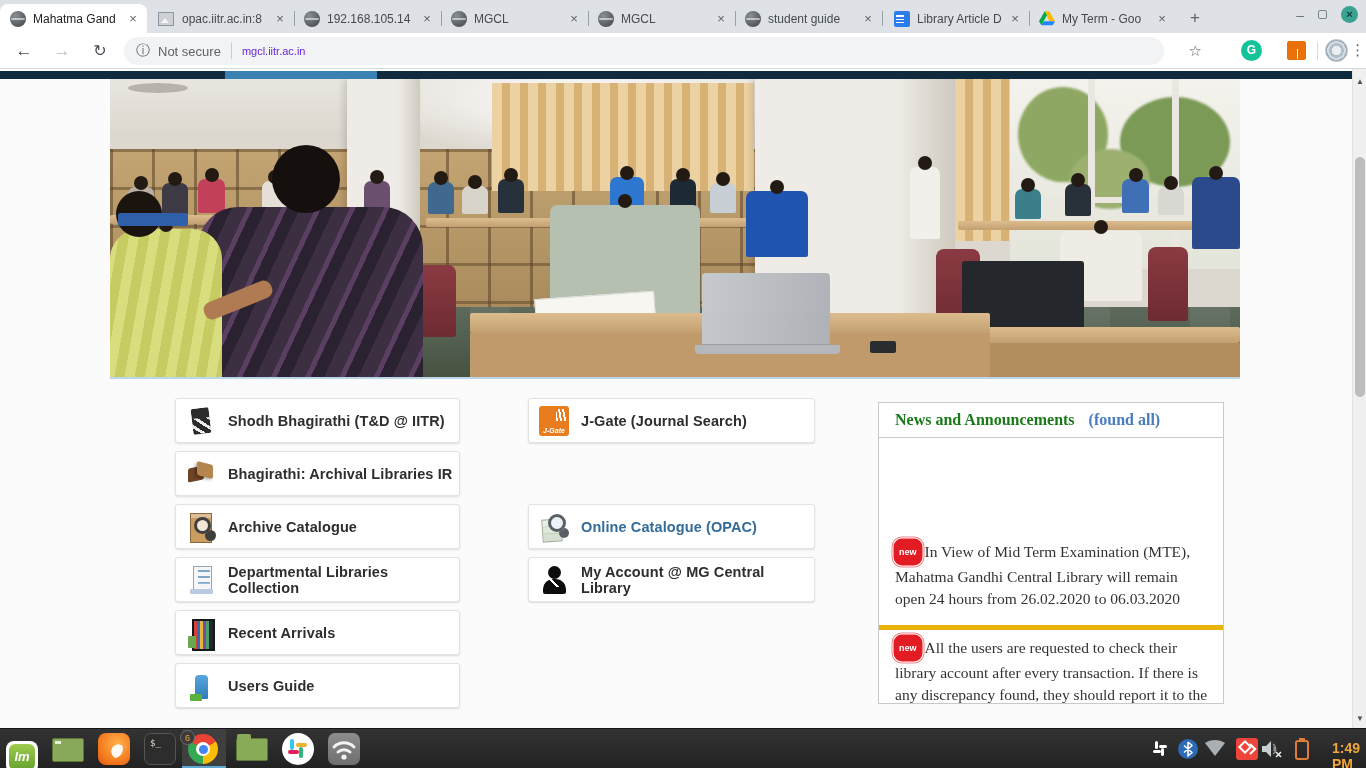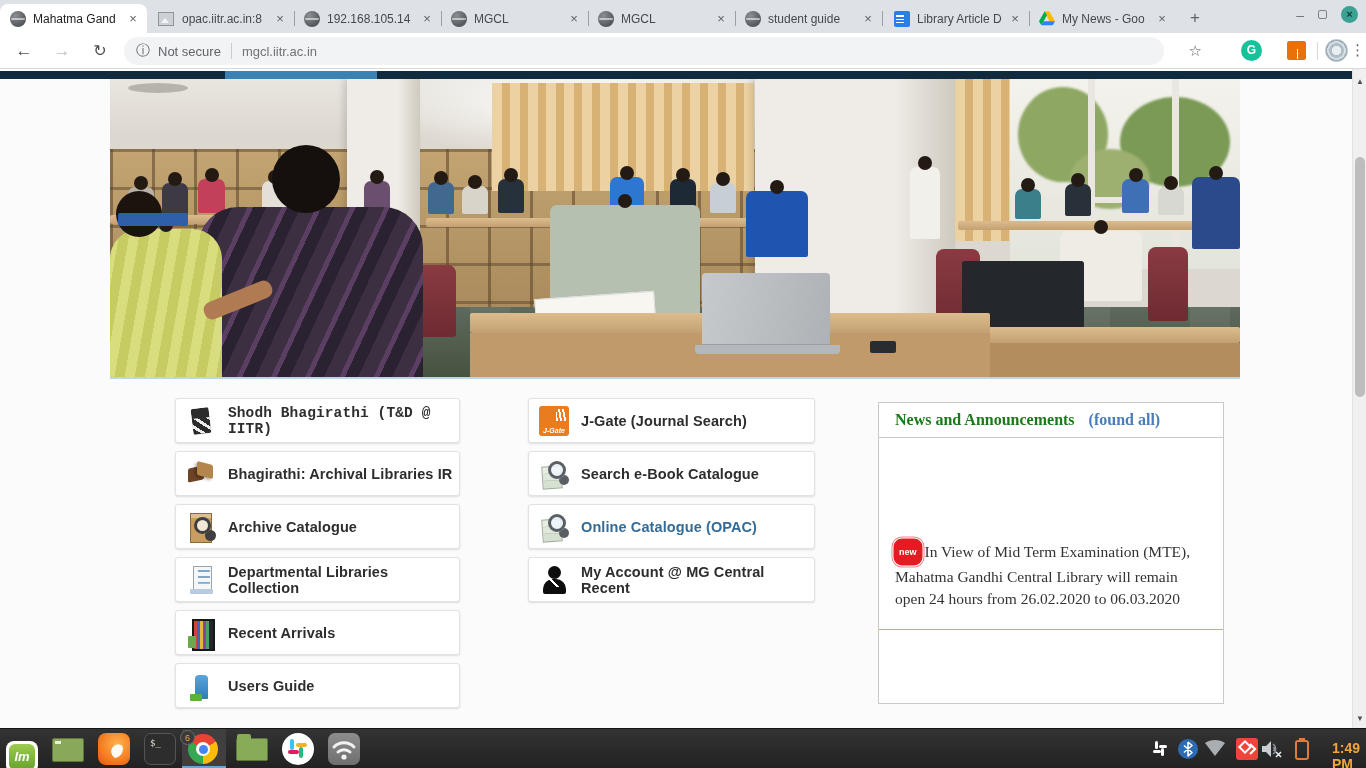--- a/index.html
+++ b/index.html
@@ -30,21 +30,21 @@
 
   
   .toolbar { position:absolute; top:33px; left:0; width:1366px; height:36px; background:#fff; border-bottom:1px solid #d5d9dd; }
   .navbtn { position:absolute; top:4px; width:28px; height:28px; text-align:center; line-height:28px; font-size:17px; color:#4a4e52; border-radius:50%; }
   .navbtn.disabled { color:#b9bec3; }
   #btn-back { left:10px; } #btn-fwd { left:48px; } #btn-reload { left:86px; font-size:16px; }
   .omnibox { position:absolute; left:124px; top:4px; width:1040px; height:28px; background:#f1f3f4; border-radius:14px; display:flex; align-items:center; padding-left:12px; }
   .ob-info { color:#5f6368; font-size:14px; margin-right:8px; }
   .ob-sec { color:#5f6368; font-size:13px; }
   .ob-sep { width:1px; height:16px; background:#c9cdd1; margin:0 10px; }
-  .ob-url { color:#737373; font-size:13px; }
+  .ob-url { color:#6d28d9; font-size:11px; }
   .tb-right { position:absolute; top:0; right:0; height:36px; }
   .tb-star { position:absolute; right:164px; top:9px; font-size:15px; color:#5f6368; }
   .tb-gram { position:absolute; right:104px; top:7px; width:21px; height:21px; border-radius:50%; background:#15c39a; color:#fff; font-weight:bold; font-size:12px; text-align:center; line-height:21px; }
   .tb-ext { position:absolute; right:60px; top:8px; width:19px; height:19px; background:
       linear-gradient(#e8710a 0 7px, transparent 7px) ,
       linear-gradient(90deg, #e8710a 0 9px, #fff 9px 10px, #e8710a 10px);
       border:1px solid #e8710a; border-radius:2px; }
   .tb-extsep { position:absolute; right:48px; top:9px; width:1px; height:18px; background:#d5d9dd; }
   .tb-avatar { position:absolute; right:18px; top:6px; width:23px; height:23px; border-radius:50%;
       background:radial-gradient(circle, #e8eef2 0 30%, #aebdc6 32% 48%, #d3dde3 50% 62%, #98a8b2 64% 78%, #cfd8de 80%); border:1px solid #b7c2c9; }
@@ -122,21 +122,21 @@
   .i-rrp::before { content:""; position:absolute; left:6px; top:3px; width:17px; height:25px; background:#f2f7fb; border:2px solid #2e7bab; border-radius:2px;
       background-image:repeating-linear-gradient(#5b94c0 0 2px, transparent 2px 5.5px); background-size:70% 70%; background-position:3px 4px; background-repeat:no-repeat; }
   .i-rrp::after { content:""; position:absolute; right:2px; top:8px; width:4px; height:16px; background:linear-gradient(#35b6d9 70%, #e8b24a 70% 88%, #333 88%); transform:rotate(35deg); border-radius:2px; }
 
   
   .news { position:absolute; left:878px; top:333px; width:346px; height:302px; background:#fff; border:1px solid #c9c9c9; }
   .news-head { height:35px; border-bottom:1px solid #c9c9c9; display:flex; align-items:center; padding-left:16px;
       font-family:"Liberation Serif", serif; font-size:16px; font-weight:bold; }
   .news-title { color:#1a7a1a; }
   .read-all { color:#4a7dbd; margin-left:14px; cursor:pointer; }
-  .news-body1 { height:192px; border-bottom:1px solid #eab308; position:relative; overflow:hidden; }
+  .news-body1 { height:192px; border-bottom:5px solid #eab308; position:relative; overflow:hidden; }
   .news-item { font-family:"Liberation Serif", serif; font-size:15.5px; color:#333; line-height:22px; padding:0 14px 0 16px; }
   .news-body1 .news-item { position:absolute; top:103px; }
   .news-body2 { height:73px; position:relative; overflow:hidden; }
   .news-body2 .news-item { position:absolute; top:7px; }
   .new-badge { display:inline-block; background:#e31b23; color:#fff; font-family:"Liberation Sans",sans-serif; font-size:9px; font-weight:bold;
       padding:1px 4px; border-radius:7px; margin-right:4px; position:relative; top:-2px; box-shadow:0 0 0 1.5px #e31b23, 0 0 0 2.5px #fff, 0 0 0 3.5px rgba(227,27,35,.55); }
 
   
   .scrollbar { position:absolute; right:0; top:0; width:14px; height:659px; background:#f0f0f0; border-left:1px solid #e2e2e2; }
   .sb-arrow { position:absolute; left:0; width:14px; height:14px; text-align:center; font-size:8px; color:#505050; line-height:14px; }
@@ -224,21 +224,21 @@
       <span class="tab-close">×</span>
     </div>
     <div class="tab">
       <span class="fav">
         <svg class="svgicon" width="16" height="15" viewBox="0 0 24 22">
           <path fill="#ffba00" d="M8.6 0h6.8l8.6 15H15.4z"></path>
           <path fill="#00ac47" d="M8.6 0L0 15l3.4 6L12 6z"></path>
           <path fill="#2684fc" d="M3.4 21l3.5-6H24l-3.4 6z"></path>
         </svg>
       </span>
-      <span class="tab-title">My News - Goo</span>
+      <span class="tab-title">My Term - Goo</span>
       <span class="tab-close">×</span>
     </div>
     <div class="newtab">+</div>
     <div class="wincontrols">
       <span class="wc-min">–</span>
       <span class="wc-restore"></span>
       <span class="wc-close">×</span>
     </div>
   </div>
 
@@ -332,21 +332,21 @@
       <i style="left:760px;top:262px;width:26px;height:12px;background:#2a2d30;border-radius:2px;"></i>
 
       <i class="fig bald" style="left:88px;top:128px;width:225px;height:172px;border-radius:40px 40px 0 0;background:repeating-linear-gradient(115deg,#3c2f42 0 14px,#5a3f63 14px 19px,#2a2230 19px 31px);"></i>
       <i style="left:162px;top:66px;width:68px;height:68px;border-radius:50%;background:#15100d;"></i>
       <i class="fig" style="left:0;top:150px;width:112px;height:150px;border-radius:30px 30px 0 0;background:repeating-linear-gradient(100deg,#d8dd7e 0 10px,#c6cc62 10px 20px);"></i>
       <i style="left:6px;top:112px;width:46px;height:46px;border-radius:50%;background:#1b130e;"></i>
       <i style="left:92px;top:212px;width:72px;height:18px;background:#b07a52;border-radius:8px;transform:rotate(-22deg);"></i>
       <i style="left:8px;top:134px;width:70px;height:13px;background:#2f5fa8;border-radius:2px;"></i>
     </div>
 
-    <div class="card" style="left:175px;top:329px;font-family:Liberation Mono, monospace;">
+    <div class="card" style="left:175px;top:329px;">
       <span class="cicon i-shodh"></span>
       <span class="clabel">Shodh Bhagirathi (T&amp;D @ IITR)</span>
     </div>
     <div class="card" style="left:175px;top:382px;">
       <span class="cicon i-arch"></span>
       <span class="clabel">Bhagirathi: Archival Libraries IR</span>
     </div>
     <div class="card" style="left:175px;top:435px;">
       <span class="cicon i-acat"></span>
       <span class="clabel">Archive Catalogue</span>
@@ -363,41 +363,42 @@
       <span class="cicon i-guide"></span>
       <span class="clabel">Users Guide</span>
     </div>
 
     <div class="card" style="left:528px;top:329px;width:287px;">
       <span class="cicon i-jgate">
           <span class="jg">J-Gate</span>
         </span>
       <span class="clabel">J-Gate (Journal Search)</span>
     </div>
-    <div class="card" style="left:528px;top:382px;width:287px;">
-      <span class="cicon i-books"></span>
-      <span class="clabel">Search e-Book Catalogue</span>
-    </div>
     <div class="card" style="left:528px;top:435px;width:287px;">
       <span class="cicon i-books"></span>
       <span class="clabel opac">Online Catalogue (OPAC)</span>
     </div>
     <div class="card" style="left:528px;top:488px;width:287px;">
       <span class="cicon i-account"></span>
-      <span class="clabel">My Account @ MG Central Recent</span>
+      <span class="clabel">My Account @ MG Central Library</span>
     </div>
 
     <div class="news">
       <div class="news-head">
         <span class="news-title">News and Announcements</span>
         <span class="read-all">(found all)</span>
       </div>
       <div class="news-body1">
         <div class="news-item">
           <span class="new-badge">new</span><span>In View of Mid Term Examination (MTE), Mahatma Gandhi Central Library will remain open 24 hours from 26.02.2020 to 06.03.2020</span>
+        </div>
+      </div>
+      <div class="news-body2">
+        <div class="news-item">
+          <span class="new-badge">new</span><span>All the users are requested to check their library account after every transaction. If there is any discrepancy found, they should report it to the</span>
         </div>
       </div>
     </div>
 
     <div class="scrollbar">
       <span class="sb-arrow sb-up">▲</span>
       <span class="sb-thumb"></span>
       <span class="sb-arrow sb-down">▼</span>
     </div>
   </div>

